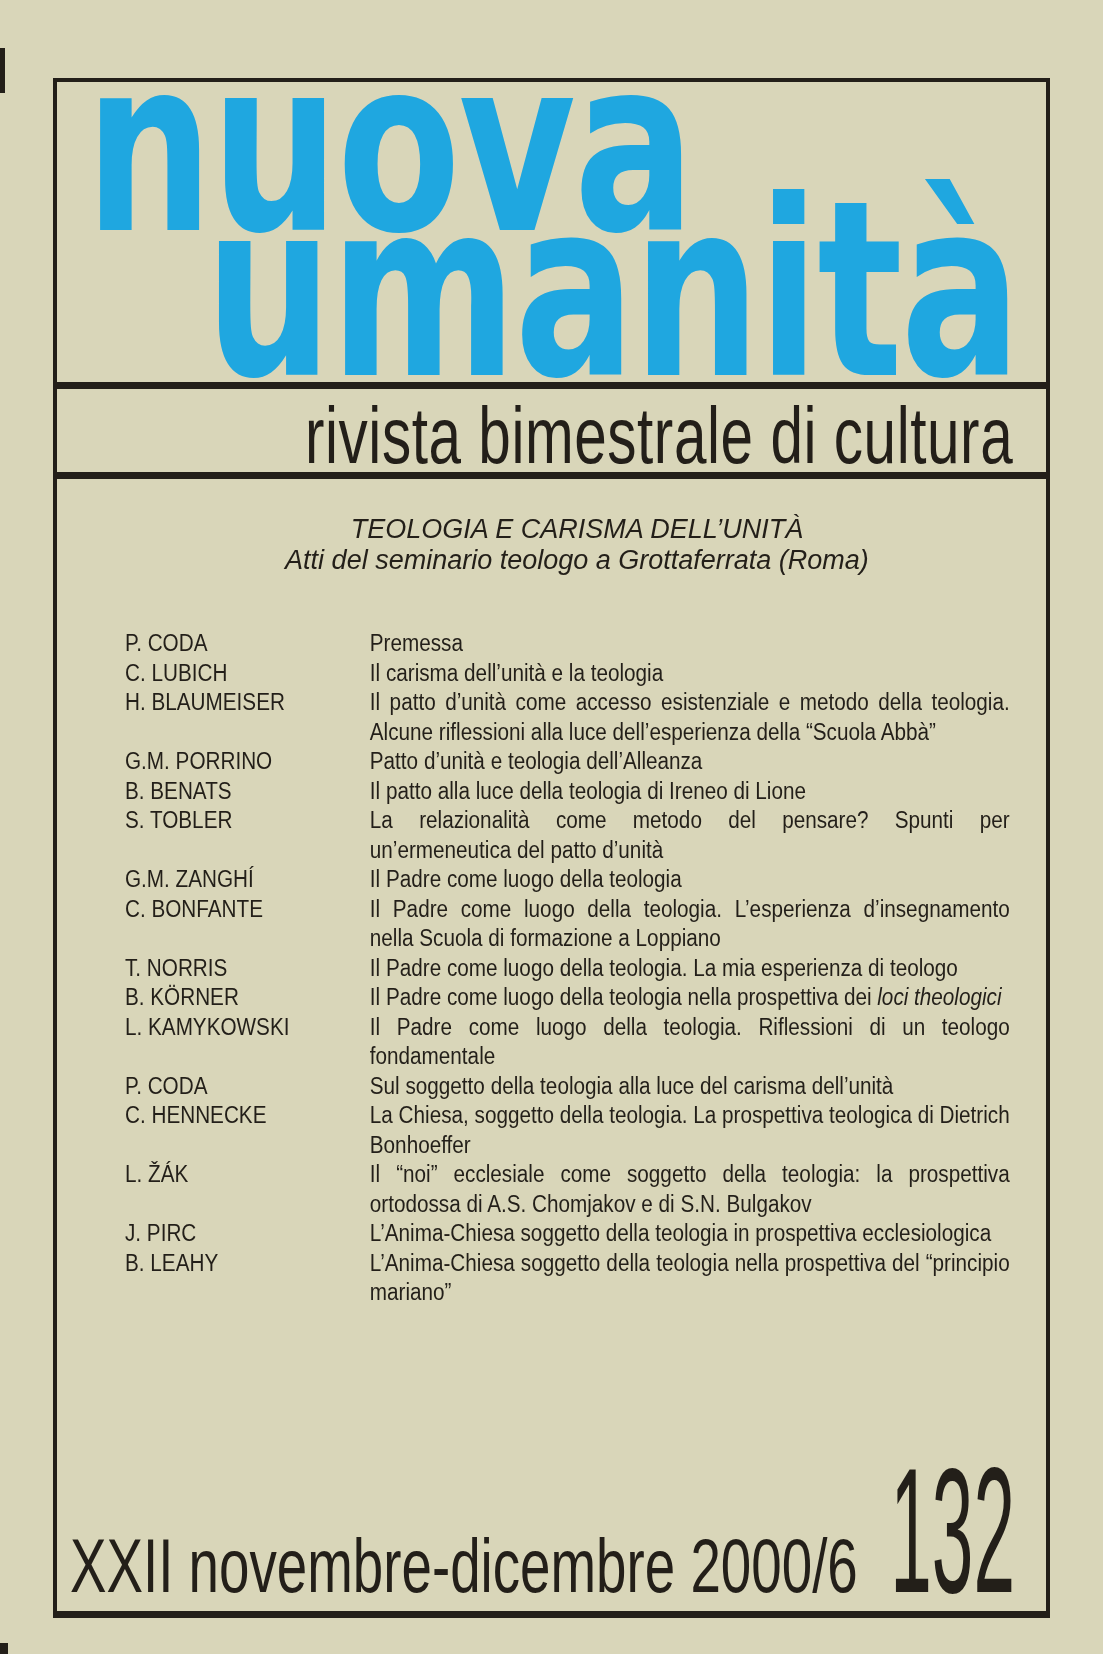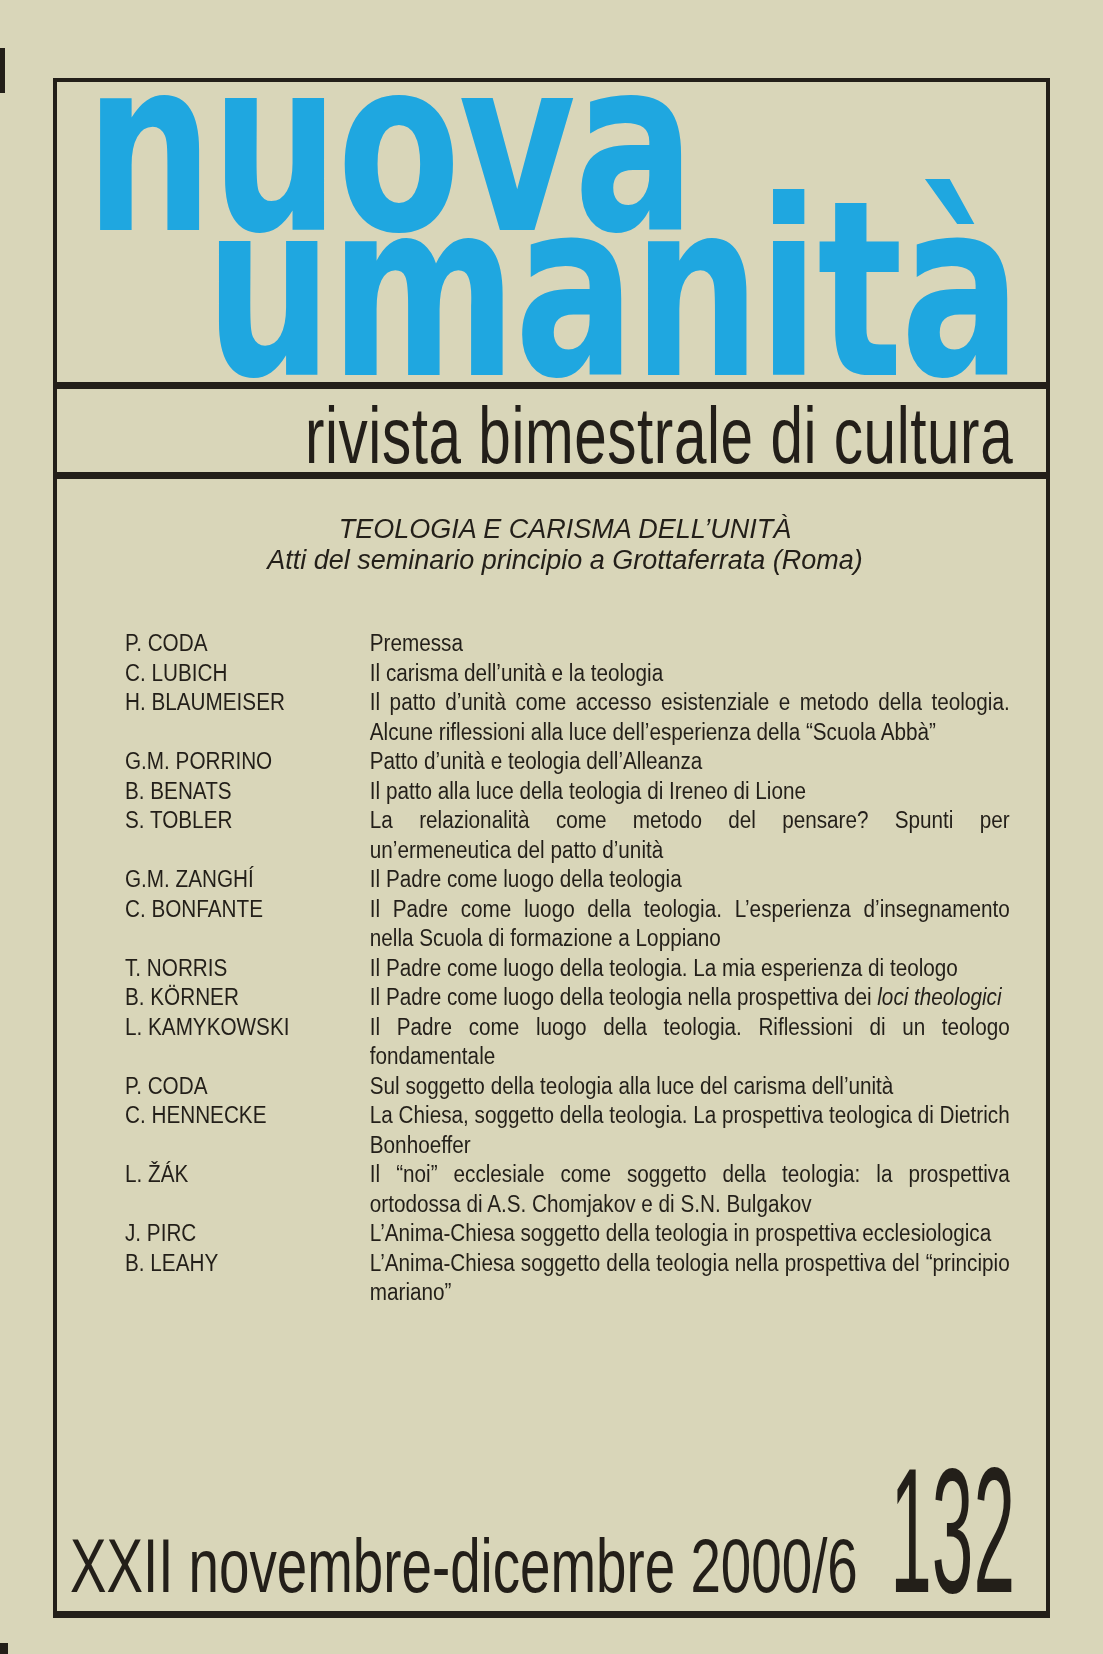--- a/index.html
+++ b/index.html
@@ -33,21 +33,21 @@
   }
   #logo-line1{left:85px;top:7px;font-size:240px;transform:scaleX(0.75);}
   #logo-line2{left:205px;top:148px;font-size:245px;transform:scaleX(0.73);}
   #subtitle{
     position:absolute;right:90px;top:376px;
     font-size:80px;line-height:1;white-space:nowrap;
     letter-spacing:0.01em;
     transform:scaleX(0.73);transform-origin:100% 0;
   }
   #heading-block{
-    position:absolute;left:96px;top:494px;width:938px;
+    position:absolute;left:108px;top:494px;width:938px;
     font-style:italic;font-size:27px;line-height:31px;
     text-align:center;
   }
   #toc-list{
     position:absolute;left:125px;top:609px;width:983px;
     transform:scaleX(0.9);transform-origin:0 0;
     font-size:23px;line-height:29.5px;
   }
   .toc-row{display:flex;align-items:flex-start;}
   .toc-author{width:272px;flex:0 0 272px;white-space:nowrap;}
@@ -78,21 +78,21 @@
   <div id="logo-line2" class="logo-line">umanità</div>
 
   <div id="rule-top" class="rule"></div>
 
   <div id="subtitle">rivista bimestrale di cultura</div>
 
   <div id="rule-bottom" class="rule"></div>
 
   <div id="heading-block">
     <div>TEOLOGIA E CARISMA DELL’UNITÀ</div>
-    <div>Atti del seminario principio a Grottaferrata (Roma)</div>
+    <div>Atti del seminario teologo a Grottaferrata (Roma)</div>
   </div>
 
   <div id="toc-list">
       <div class="toc-row">
         <div class="toc-author">P. CODA</div>
         <div class="toc-title"><span>Premessa</span></div>
       </div>
       <div class="toc-row">
         <div class="toc-author">C. LUBICH</div>
         <div class="toc-title"><span>Il carisma dell’unità e la teologia</span></div>

